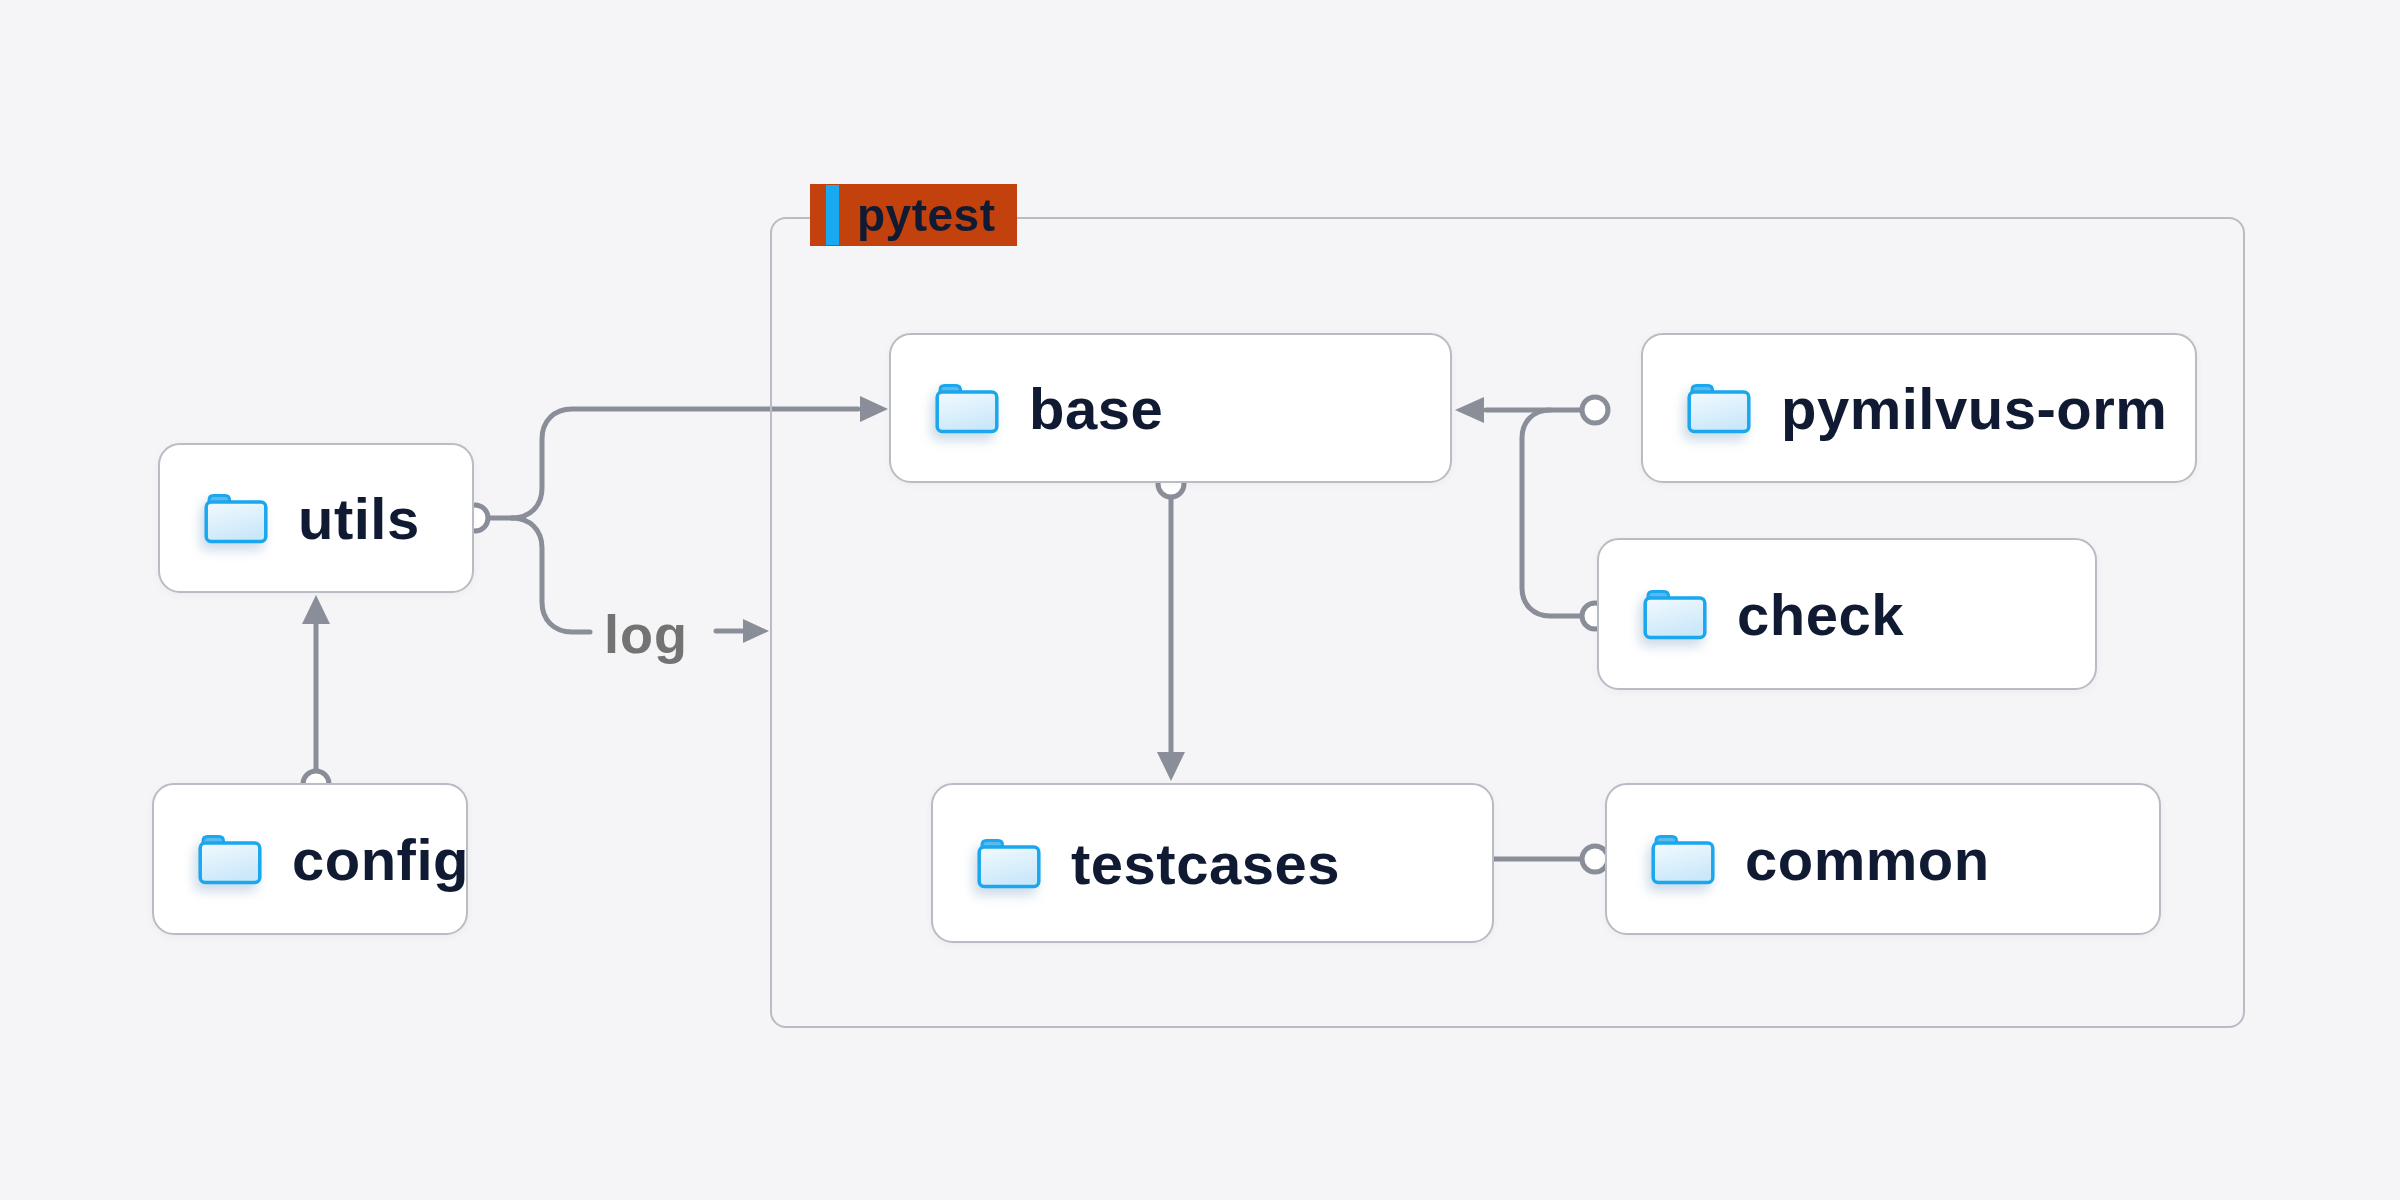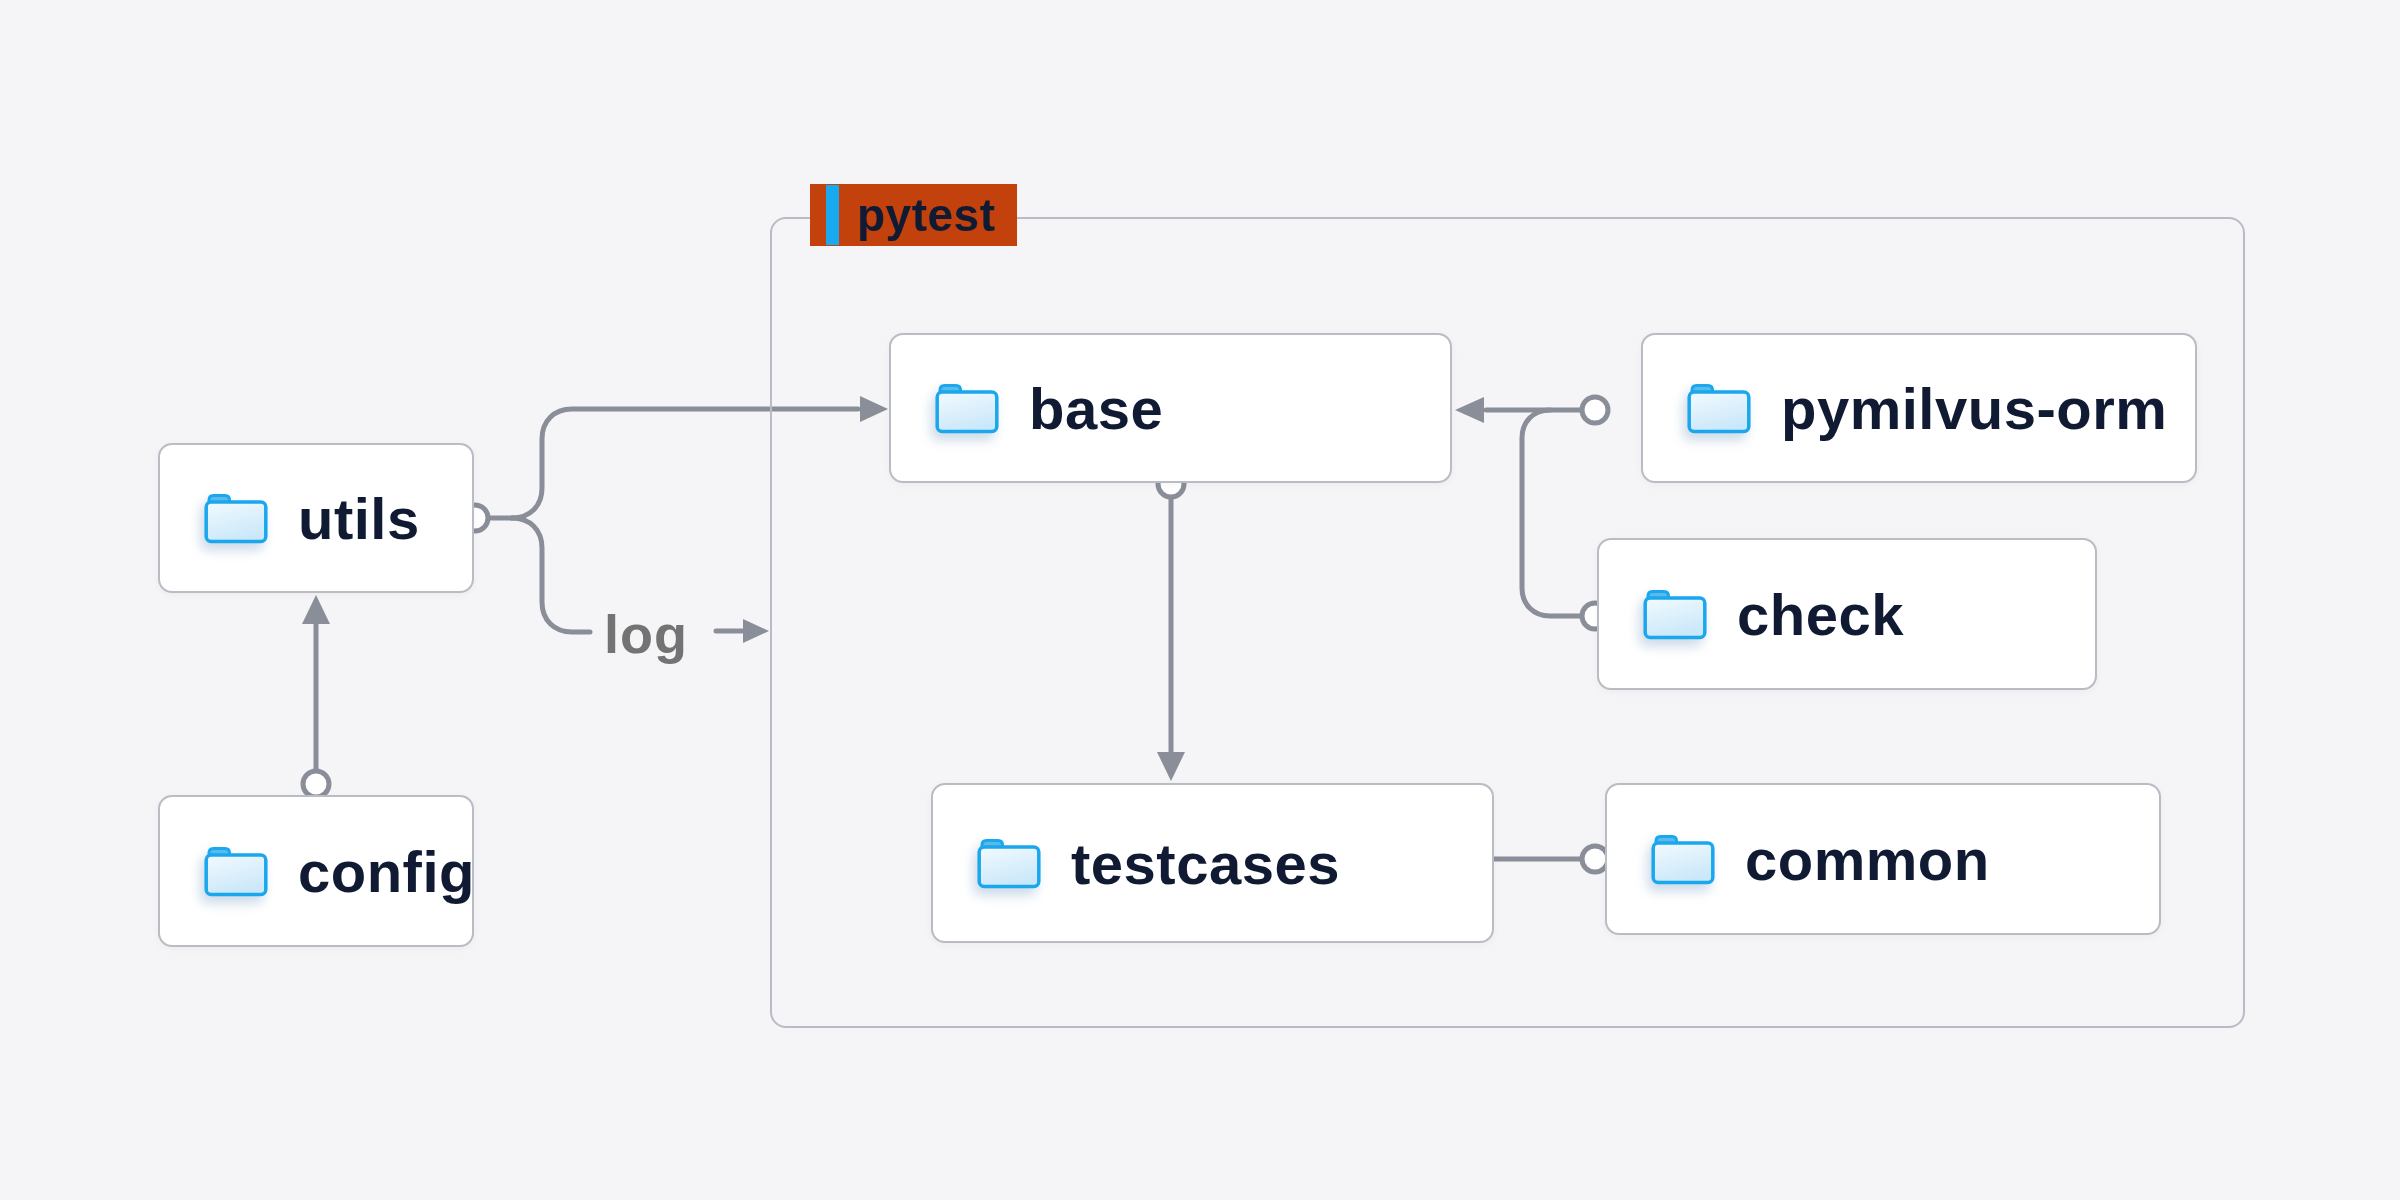--- a/index.html
+++ b/index.html
@@ -63,21 +63,21 @@
     font-size: 46px;
     font-weight: 700;
     color: #101b33;
     letter-spacing: 0.5px;
   }
   
   .node {
     position: absolute;
     background: #ffffff;
     border: 2px solid #b9bbc5;
-    border-radius: 14px;
+    border-radius: 22px;
     box-sizing: border-box;
     display: flex;
     align-items: center;
     padding-left: 44px;
     box-shadow: 0 2px 8px rgba(20,30,60,0.04);
   }
   .node .folder {
     width: 64px;
     height: 52px;
     flex: 0 0 auto;
@@ -85,21 +85,21 @@
     filter: drop-shadow(-4px 7px 6px rgba(110,150,190,0.35));
   }
   .node .node-label {
     font-size: 58px;
     font-weight: 700;
     color: #101b33;
     white-space: nowrap;
     letter-spacing: 0.5px;
   }
   .n-utils     { left: 158px;  top: 443px; width: 316px; height: 150px; }
-  .n-config    { left: 158px;  top: 783px; width: 316px; height: 152px; margin-top: 12px; }
+  .n-config    { left: 152px;  top: 783px; width: 316px; height: 152px; }
   .n-base      { left: 889px;  top: 333px; width: 563px; height: 150px; }
   .n-pymilvus  { left: 1597px; top: 333px; width: 556px; height: 150px; margin-left: 44px; }
   .n-check     { left: 1597px; top: 538px; width: 500px; height: 152px; }
   .n-testcases { left: 931px;  top: 783px; width: 563px; height: 160px; text-align: center; }
   .n-common    { left: 1597px; top: 783px; width: 556px; height: 152px; margin-left: 8px; }
   
   .edge-label {
     position: absolute;
     left: 604px; top: 603px;
     font-size: 54px;

